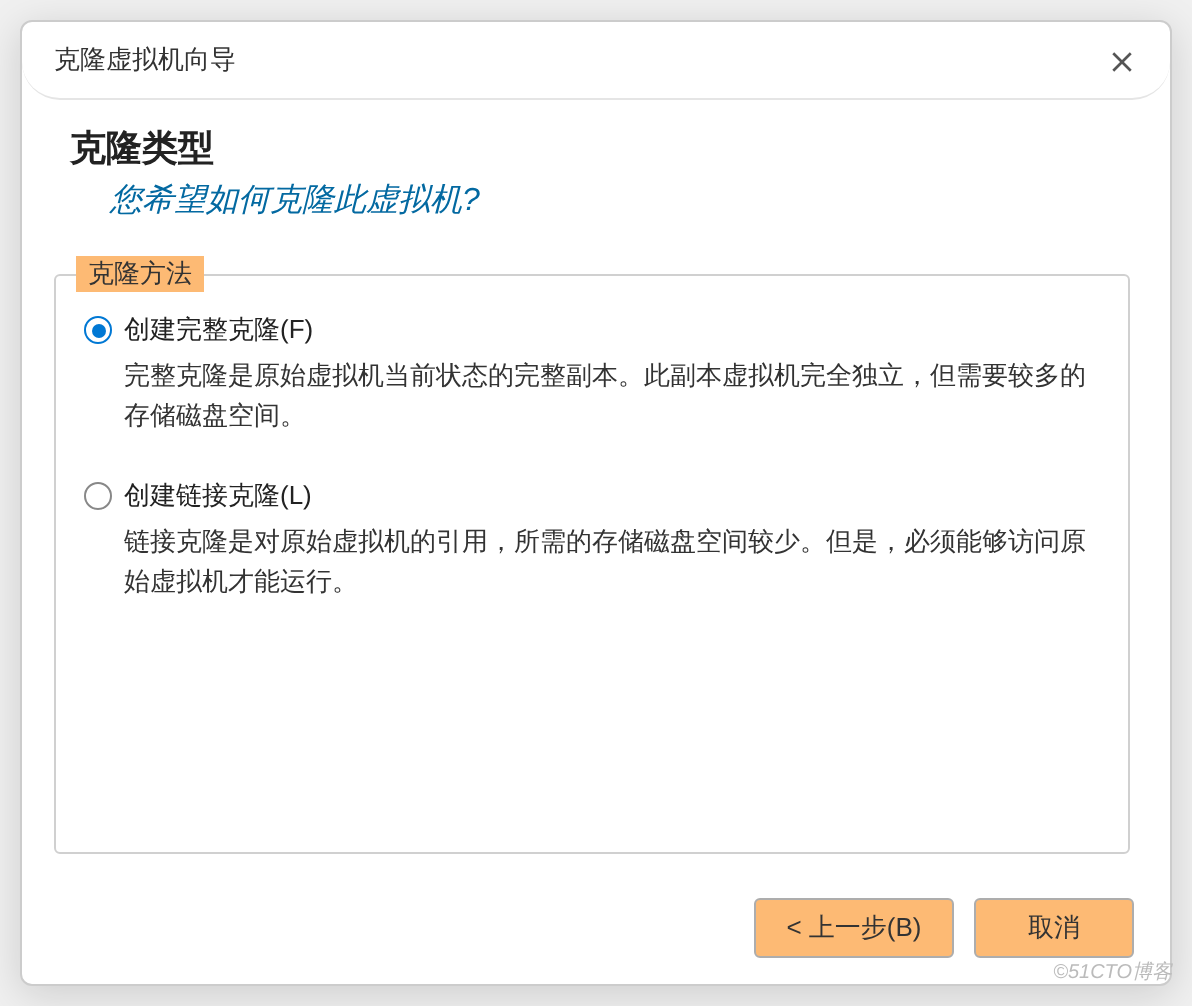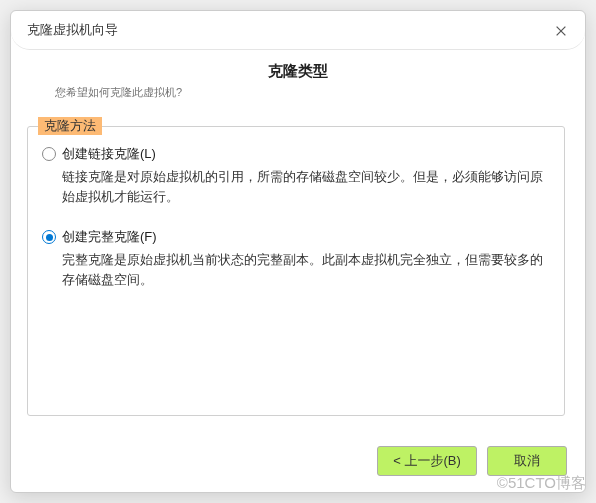--- a/index.html
+++ b/index.html
@@ -50,30 +50,30 @@
       color: #555;
     }
     .close-btn svg {
       width: 14px;
       height: 14px;
     }
     .header-section {
       padding: 12px 24px 14px 24px;
     }
     .header-title {
-      font-size: 15px;
+      font-size: 18px;
       font-weight: bold;
       color: #222;
       margin-bottom: 4px;
-      text-align: center;
     }
     .header-subtitle {
-      font-size: 11px;
-      color: #737373;
+      font-size: 16px;
+      color: #0369a1;
       padding-left: 20px;
+      font-style: italic;
     }
     .content {
       flex: 1;
       padding: 4px 20px 10px 16px;
     }
     .group-box {
       border: 1px solid #d0d0d0;
       border-radius: 3px;
       padding: 18px 14px 20px 14px;
       position: relative;
@@ -131,43 +131,44 @@
     .footer {
       padding: 12px 18px 16px 18px;
       display: flex;
       justify-content: flex-end;
       gap: 10px;
     }
     .btn {
       min-width: 100px;
       height: 30px;
       border: 1px solid #adadad;
-      background: #bef264;
+      background: #fdba74;
       border-radius: 3px;
       font-size: 13px;
       color: #333;
       cursor: pointer;
       display: flex;
       align-items: center;
       justify-content: center;
       padding: 0 14px;
     }
     .btn.primary {
       border: 1.5px solid #0078d4;
     }
     .btn.cancel {
       min-width: 80px;
       text-align: center;
     }
     .watermark {
       position: fixed;
       right: 10px;
       bottom: 10px;
-      font-size: 15px;
+      font-size: 10px;
       color: #bbb;
+      font-style: italic;
     }
   </style>
 </head>
 <body>
 
 <div class="dialog">
   <div class="titlebar">
     <span class="titlebar-title">克隆虚拟机向导</span>
     <div class="close-btn">
       <svg viewBox="0 0 16 16" fill="none" stroke="currentColor" stroke-width="1.5">
@@ -181,35 +182,35 @@
     <div class="header-title">克隆类型</div>
     <div class="header-subtitle">您希望如何克隆此虚拟机?</div>
   </div>
 
   <div class="content">
     <div class="group-box">
       <span class="group-label">克隆方法</span>
 
       <div class="radio-option">
         <div class="radio-row">
-          <span class="radio-circle"></span>
-          <span class="radio-label">创建链接克隆(L)</span>
-        </div>
-        <div class="radio-desc">链接克隆是对原始虚拟机的引用，所需的存储磁盘空间较少。但是，必须能够访问原始虚拟机才能运行。</div>
-      </div>
-
-      <div class="radio-option">
-        <div class="radio-row">
           <span class="radio-circle selected">
             <span class="radio-dot"></span>
           </span>
           <span class="radio-label">创建完整克隆(F)</span>
         </div>
         <div class="radio-desc">完整克隆是原始虚拟机当前状态的完整副本。此副本虚拟机完全独立，但需要较多的存储磁盘空间。</div>
       </div>
+
+      <div class="radio-option">
+        <div class="radio-row">
+          <span class="radio-circle"></span>
+          <span class="radio-label">创建链接克隆(L)</span>
+        </div>
+        <div class="radio-desc">链接克隆是对原始虚拟机的引用，所需的存储磁盘空间较少。但是，必须能够访问原始虚拟机才能运行。</div>
+      </div>
     </div>
   </div>
 
   <div class="footer">
     <button class="btn">&lt; 上一步(B)</button>
     <button class="btn cancel">取消</button>
   </div>
 </div>
 
 <div class="watermark">©51CTO博客</div>

